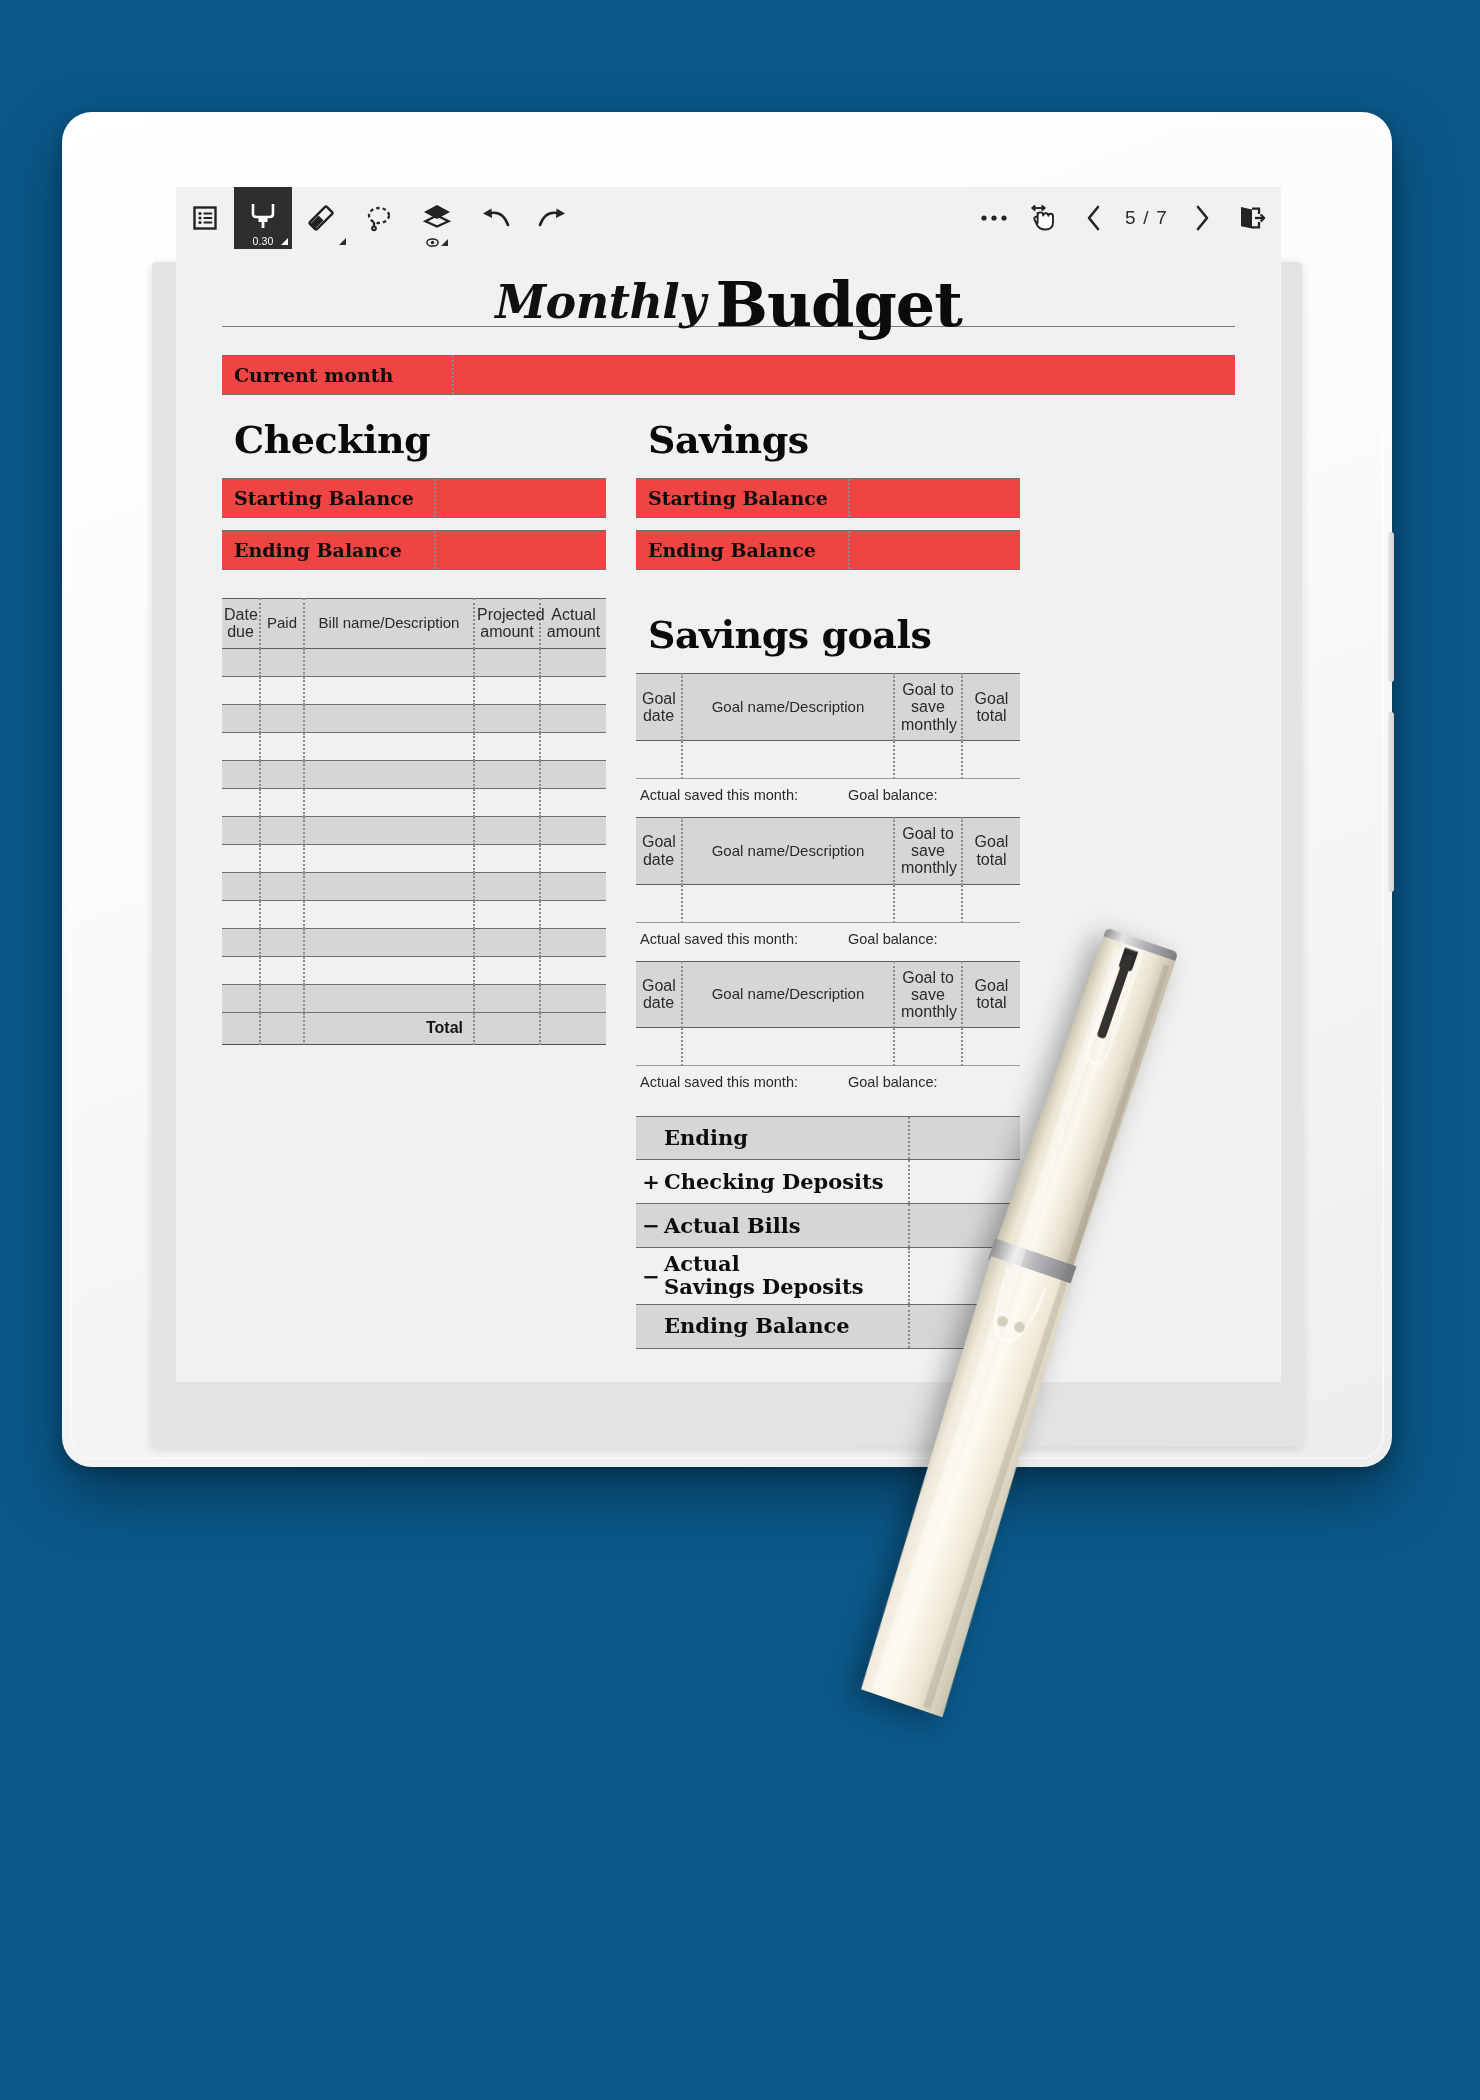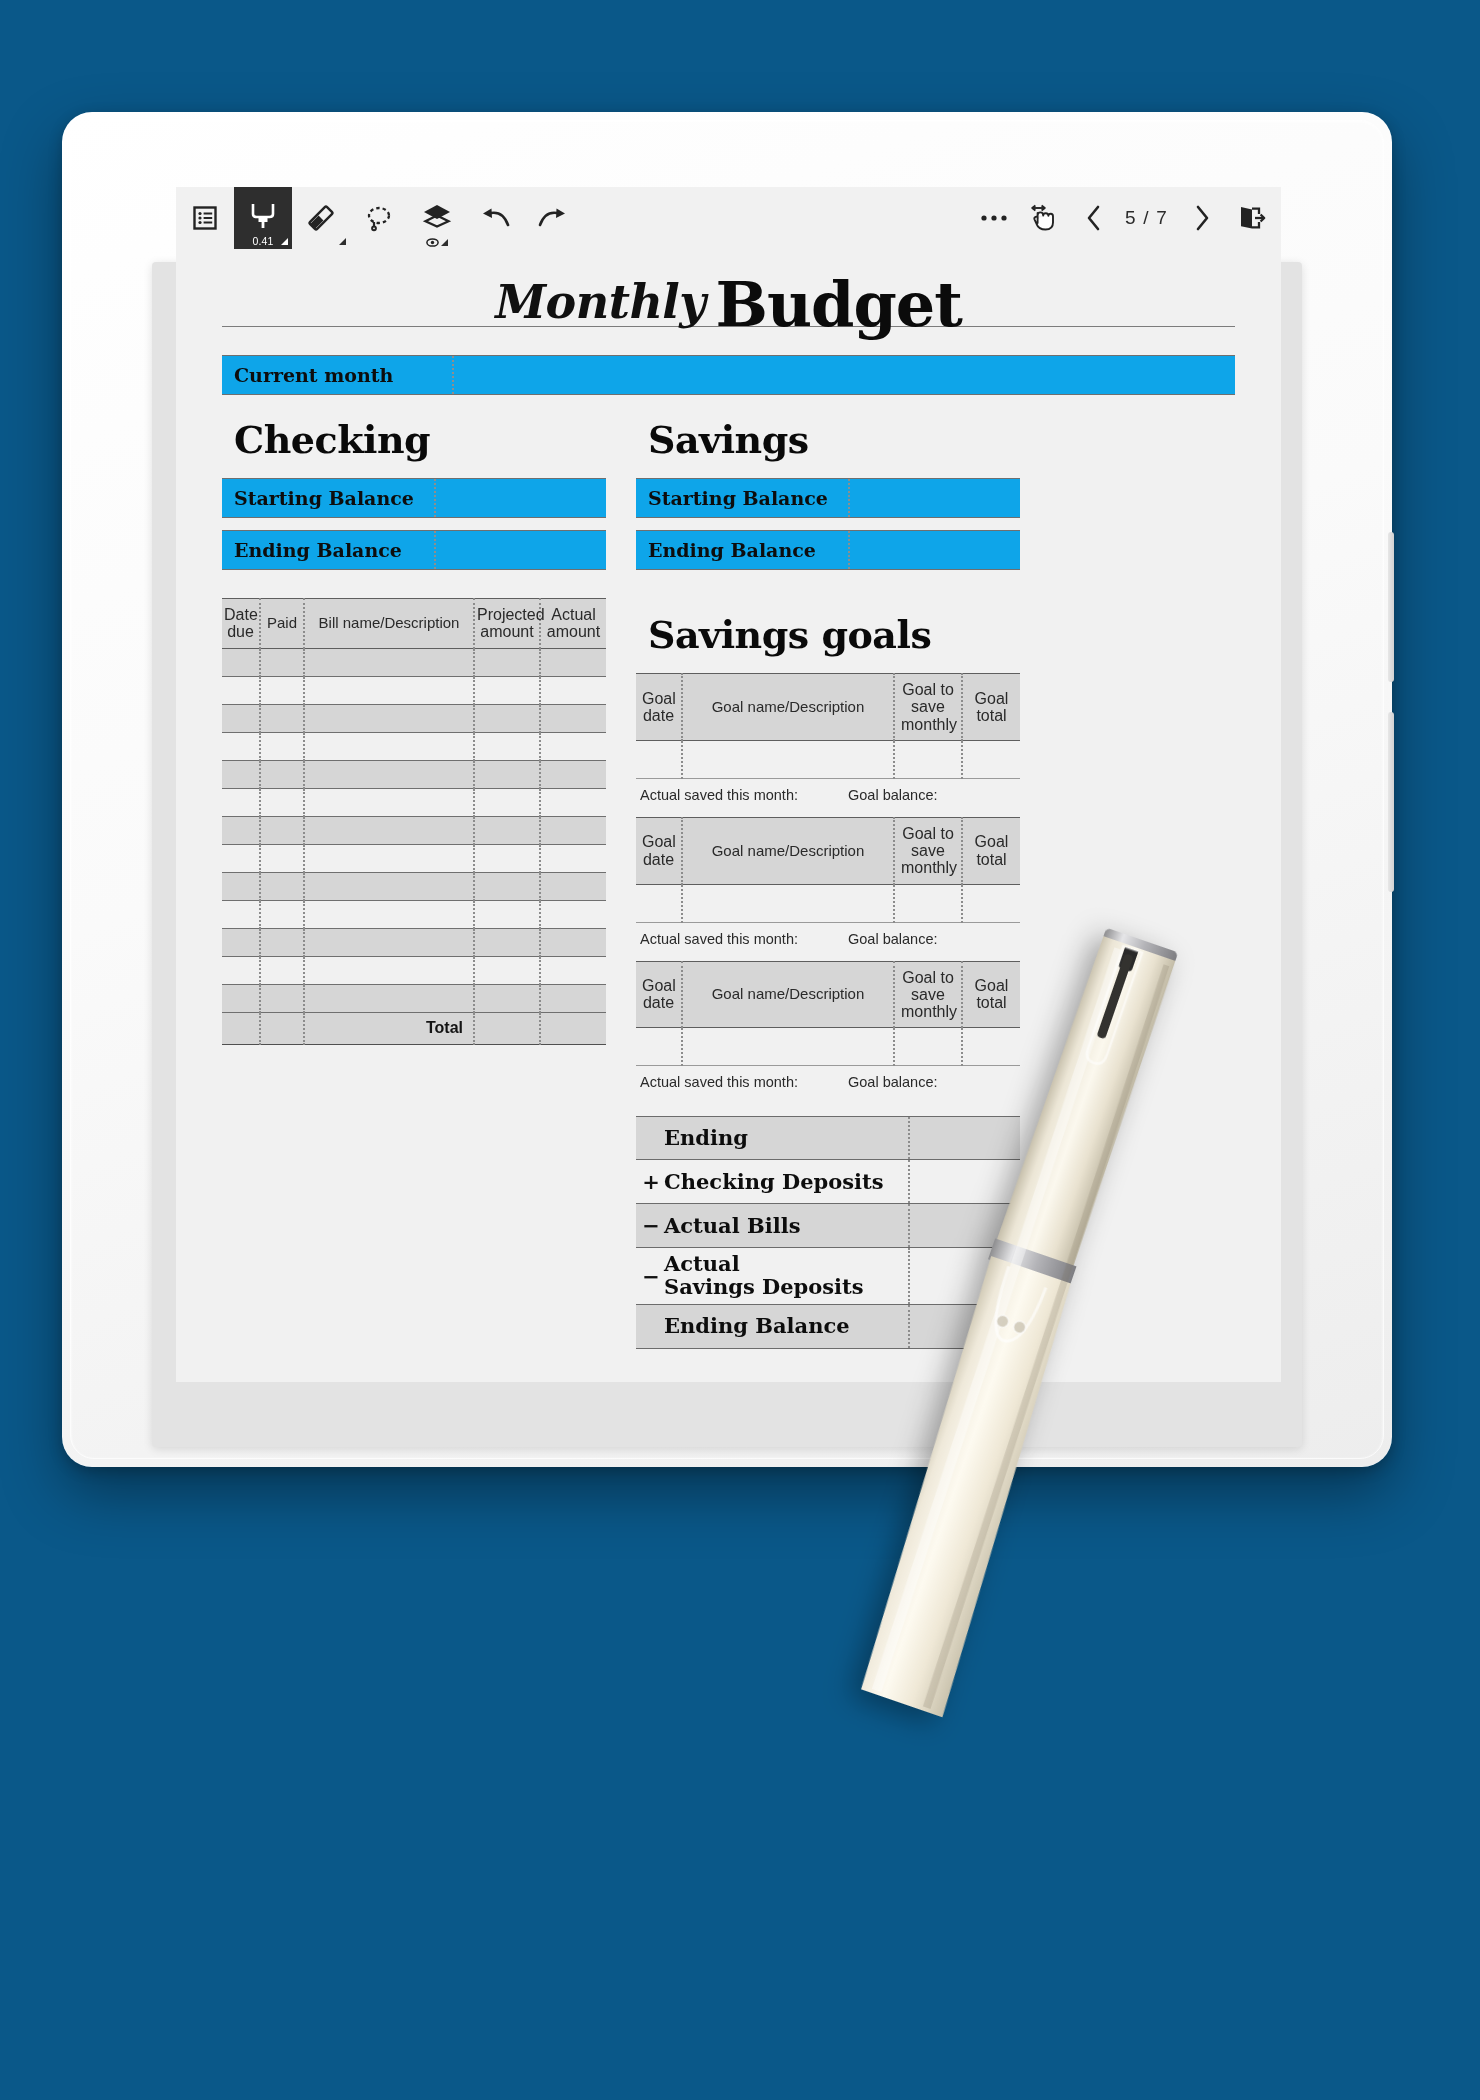--- a/index.html
+++ b/index.html
@@ -120,21 +120,21 @@
     font-family:"DejaVu Serif", serif;
     font-weight:bold; font-size:62px; color:#0b0b0b;
     letter-spacing:-1px;
     margin-left:10px;
   }
 
   
   .lrow{
     display:flex; align-items:center;
     height:40px;
-    background:#0ea5e9;
+    background:#ef4444;
     border-top:1.6px solid #6f6f6f;
     border-bottom:1.6px solid #6f6f6f;
     margin-bottom:12px;
   }
   .lrow .lbl{
     width:214px;
     padding-left:12px;
     font-family:"DejaVu Serif", serif;
     font-weight:bold; font-size:19px; color:#0d0d0d;
     border-right:2px dotted #8e8e8e;
@@ -289,21 +289,21 @@
         </div>
 
         <div class="tb-btn active">
           <span>
             <svg width="28" height="30" viewBox="0 0 28 30" style="margin-bottom:7px">
               <path d="M4 4 L4 14 Q4 17 7.5 17 L20.5 17 Q24 17 24 14 L24 4" fill="none" stroke="#ffffff" stroke-width="2.6"></path>
               <rect x="9.5" y="17" width="9" height="5" fill="#ffffff"></rect>
               <rect x="12.6" y="22" width="2.8" height="6" fill="#ffffff"></rect>
             </svg>
           </span>
-          <span class="pen-size">0.41</span>
+          <span class="pen-size">0.30</span>
           <span class="corner-tri"></span>
         </div>
 
         <div class="tb-btn">
           <span>
             <svg width="30" height="30" viewBox="0 0 30 30">
               <g transform="rotate(-45 15 15)">
                 <rect x="3" y="10" width="24" height="10" rx="1.6" fill="none" stroke="#232323" stroke-width="2.4"></rect>
                 <path d="M3 11.6 L15 11.6 L15 18.4 L3 18.4 Z" fill="#232323"></path>
               </g>

